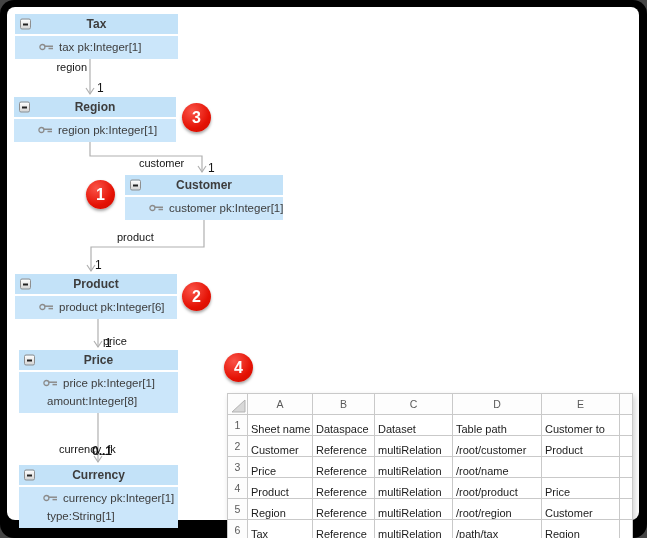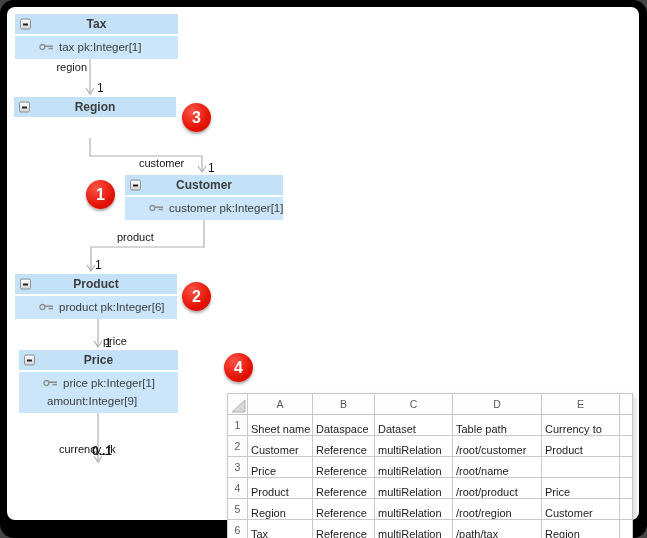--- a/index.html
+++ b/index.html
@@ -106,20 +106,32 @@
     </div>
   </div>
 
   <div class="entity" style="left:14px;top:97px;width:162px;">
     <div class="entity-header">
       <span class="collapse-btn">
           <span class="minus-bar"></span>
         </span>
       <span>Region</span>
     </div>
+    <div class="entity-body">
+      <div class="attr-row">
+        <svg class="key-ic" viewBox="0 0 15 10">
+            <g stroke="#8c8c8c" fill="none">
+              <circle cx="3.4" cy="5" r="2.5" stroke-width="1.3"></circle>
+              <path d="M6 4.2 H14" stroke-width="1.5"></path>
+              <path d="M9.5 6.6 H14" stroke-width="1.5"></path>
+            </g>
+          </svg>
+        <span>region pk:Integer[1]</span>
+      </div>
+    </div>
   </div>
 
   <div class="entity" style="left:125px;top:175px;width:158px;">
     <div class="entity-header">
       <span class="collapse-btn">
           <span class="minus-bar"></span>
         </span>
       <span>Customer</span>
     </div>
     <div class="entity-body">
@@ -169,25 +181,48 @@
         <svg class="key-ic" viewBox="0 0 15 10">
             <g stroke="#8c8c8c" fill="none">
               <circle cx="3.4" cy="5" r="2.5" stroke-width="1.3"></circle>
               <path d="M6 4.2 H14" stroke-width="1.5"></path>
               <path d="M9.5 6.6 H14" stroke-width="1.5"></path>
             </g>
           </svg>
         <span>price pk:Integer[1]</span>
       </div>
       <div class="attr-row no-icon">
-        <span>amount:Integer[9]</span>
-      </div>
-    </div>
-  </div>
-
+        <span>amount:Integer[8]</span>
+      </div>
+    </div>
+  </div>
+
+  <div class="entity" style="left:19px;top:465px;width:159px;">
+    <div class="entity-header">
+      <span class="collapse-btn">
+          <span class="minus-bar"></span>
+        </span>
+      <span>Currency</span>
+    </div>
+    <div class="entity-body">
+      <div class="attr-row">
+        <svg class="key-ic" viewBox="0 0 15 10">
+            <g stroke="#8c8c8c" fill="none">
+              <circle cx="3.4" cy="5" r="2.5" stroke-width="1.3"></circle>
+              <path d="M6 4.2 H14" stroke-width="1.5"></path>
+              <path d="M9.5 6.6 H14" stroke-width="1.5"></path>
+            </g>
+          </svg>
+        <span>currency pk:Integer[1]</span>
+      </div>
+      <div class="attr-row no-icon">
+        <span>type:String[1]</span>
+      </div>
+    </div>
+  </div>
 
   <div class="badge" style="left:86px;top:180px;">1</div>
   <div class="badge" style="left:182px;top:282px;">2</div>
   <div class="badge" style="left:182px;top:103px;">3</div>
   <div class="badge" style="left:224px;top:353px;">4</div>
 
   <div class="sheet-wrap">
     <table class="sheet">
       <colgroup>
         <col style="width:20px">
@@ -211,21 +246,21 @@
         <td class="hdr">D</td>
         <td class="hdr">E</td>
         <td class="hdr"></td>
       </tr>
       <tr>
         <td class="hdr">1</td>
         <td>Sheet name</td>
         <td>Dataspace</td>
         <td>Dataset</td>
         <td>Table path</td>
-        <td>Currency to</td>
+        <td>Customer to</td>
         <td></td>
       </tr>
       <tr>
         <td class="hdr">2</td>
         <td>Customer</td>
         <td>Reference</td>
         <td>multiRelation</td>
         <td>/root/customer</td>
         <td>Product</td>
         <td></td>

